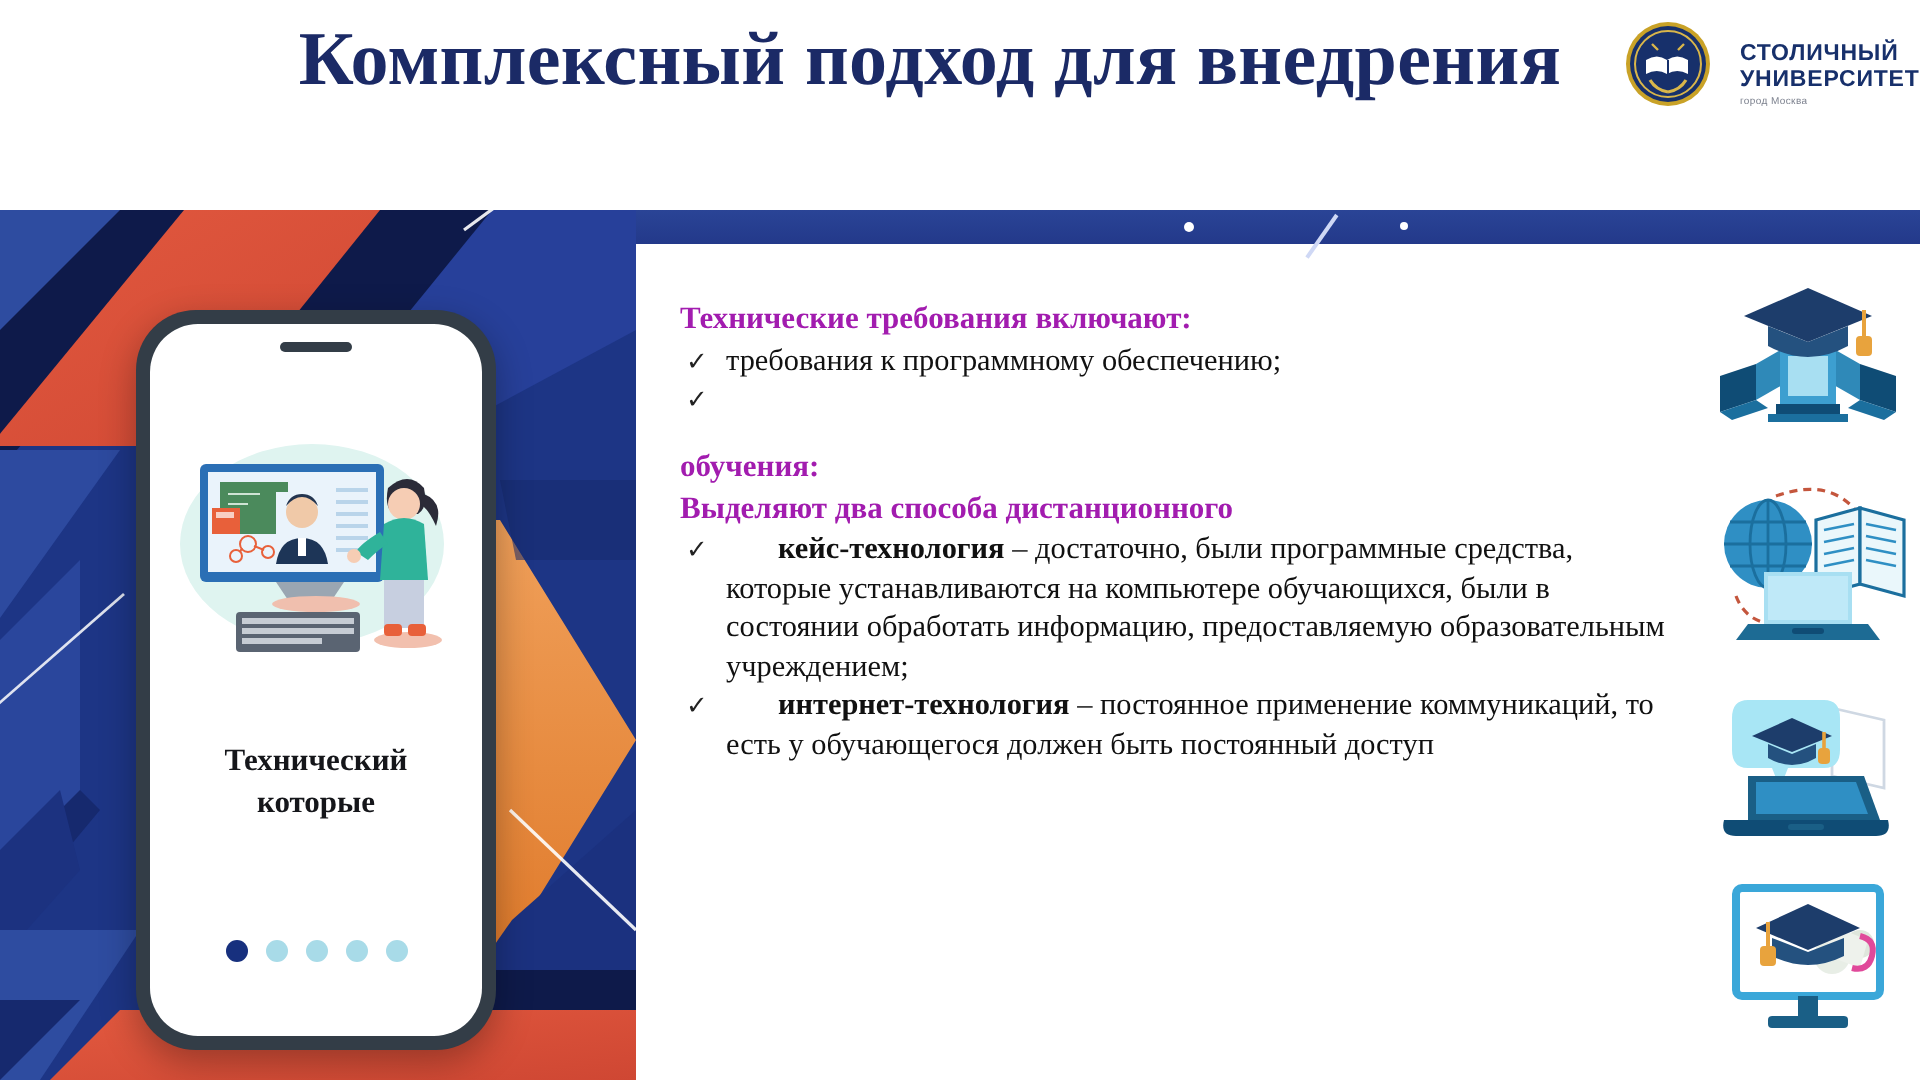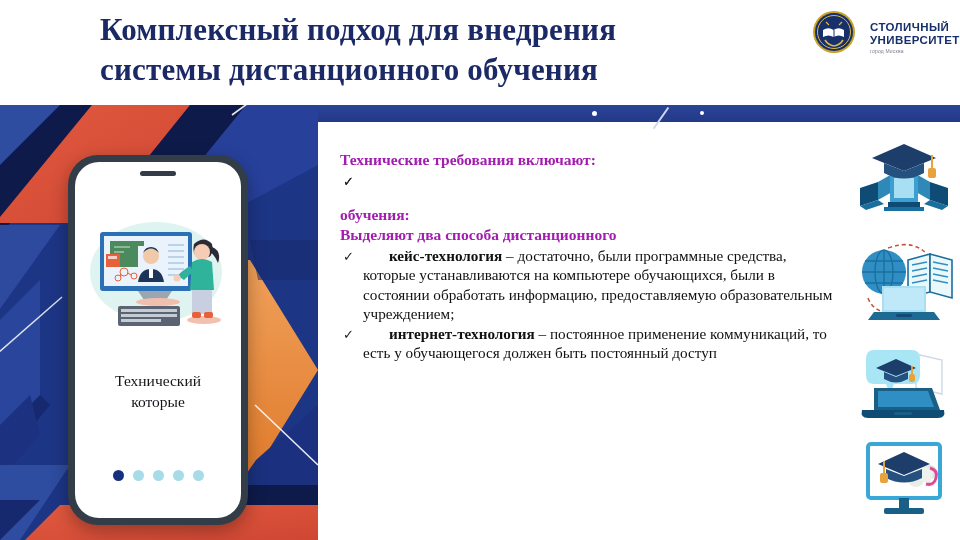--- a/index.html
+++ b/index.html
@@ -8,22 +8,22 @@
     font-family: "Liberation Serif", serif;
     background:#ffffff;
     position:relative;
   }
   #slide { position:absolute; inset:0; width:960px; height:540px; background:#fff; overflow:hidden; }
 
   
   .header { position:absolute; left:0; top:0; width:960px; height:105px; background:#fff; z-index:30; }
   .title {
     position:absolute; left:100px; top:10px; width:730px;
-    color:#1b2a66; font-weight:bold;
-    font-size:31px; line-height:40px; letter-spacing:.2px;
+    text-align:center; color:#1b2a66; font-weight:bold;
+    font-size:38px; line-height:40px; letter-spacing:.2px;
     font-family:"Liberation Serif", serif;
   }
   .title .l2 { display:block; }
 
   
   .logo { position:absolute; right:8px; top:8px; width:140px; height:48px; display:flex; align-items:center; gap:7px; }
   .logo-seal { width:44px; height:44px; position:relative; flex:0 0 44px; }
   .logo-divider { width:1px; height:34px; background:#c9ccd6; }
   .logo-text { display:flex; flex-direction:column; justify-content:center;margin-top:12px; }
   .logo-text .l1, .logo-text .l2 {
@@ -47,21 +47,21 @@
   .phone {
     position:absolute; left:68px; top:155px; width:180px; height:370px;
     background:#333d47; border-radius:30px; z-index:12;
     box-shadow:0 6px 18px rgba(0,0,0,.3);
   }
   .phone-screen { position:absolute; left:7px; top:7px; width:166px; height:356px; background:#fff; border-radius:24px; overflow:hidden; }
   .notch { position:absolute; left:50%; transform:translateX(-50%); top:9px; width:36px; height:5px; background:#333d47; border-radius:4px; z-index:3; }
   .phone-illus { position:absolute; left:11px; top:52px; width:145px; height:118px; }
   .phone-label {
     position:absolute; left:0; right:0; top:208px; text-align:center;
-    font-family:"Liberation Serif", serif; font-weight:normal; color:#15161a;
+    font-family:"Liberation Serif", serif; font-weight:bold; color:#15161a;
     font-size:15.5px; line-height:21px;
   }
   .dots { position:absolute; left:0; right:0; top:308px; display:flex; justify-content:center; gap:9px; }
   .dot { width:11px; height:11px; border-radius:50%; background:#a8dbe8; }
   .dot.active { background:#17307e; }
 
   
   .content { position:absolute; left:340px; top:150px; width:500px; z-index:20; }
   .blk-head {
     font-family:"Liberation Serif", serif; font-weight:bold; color:#a21caf;
@@ -142,21 +142,20 @@
   <div class="topband">
     <div class="band-dot" style="left:592px;"></div>
     <div class="band-dot" style="left:700px; width:4px;height:4px;"></div>
     <div class="band-slash" style="left:660px;"></div>
     <div class="band-slash" style="left:268px;"></div>
   </div>
 
   <div class="header">
     <div class="title">
       <span>Комплексный подход для внедрения</span>
-      <span class="l2">системы дистанционного обучения</span>
     </div>
 
     <div class="logo">
       <div class="logo-seal">
         <svg width="44" height="44" viewBox="0 0 44 44">
           <circle cx="22" cy="22" r="21" fill="#c9a227"></circle>
           <circle cx="22" cy="22" r="19" fill="#17306b"></circle>
           <circle cx="22" cy="22" r="16.5" fill="none" stroke="#d9b64a" stroke-width="1"></circle>
           <path d="M11 20 q5.5 -3.5 10.5 0 q5 -3.5 10.5 0 l0 7 q-5.5 -3 -10.5 0 q-5 -3 -10.5 0 z" fill="#ffffff"></path>
           <line x1="22" y1="20" x2="22" y2="27" stroke="#17306b" stroke-width="1"></line>
@@ -254,20 +253,21 @@
       </div>
     </div>
   </div>
 
   <div class="content">
 
     <div class="blk-head">Технические требования включают:</div>
     <ul class="bullets">
       <li>
         <span class="tick">✓</span>
+        <span>требования к программному обеспечению;</span>
       </li>
       <li>
         <span class="tick">✓</span>
       </li>
     </ul>
 
     <div class="gap"></div>
 
     <div class="blk-head">обучения:</div>
     <div class="blk-head">Выделяют два способа дистанционного</div>

